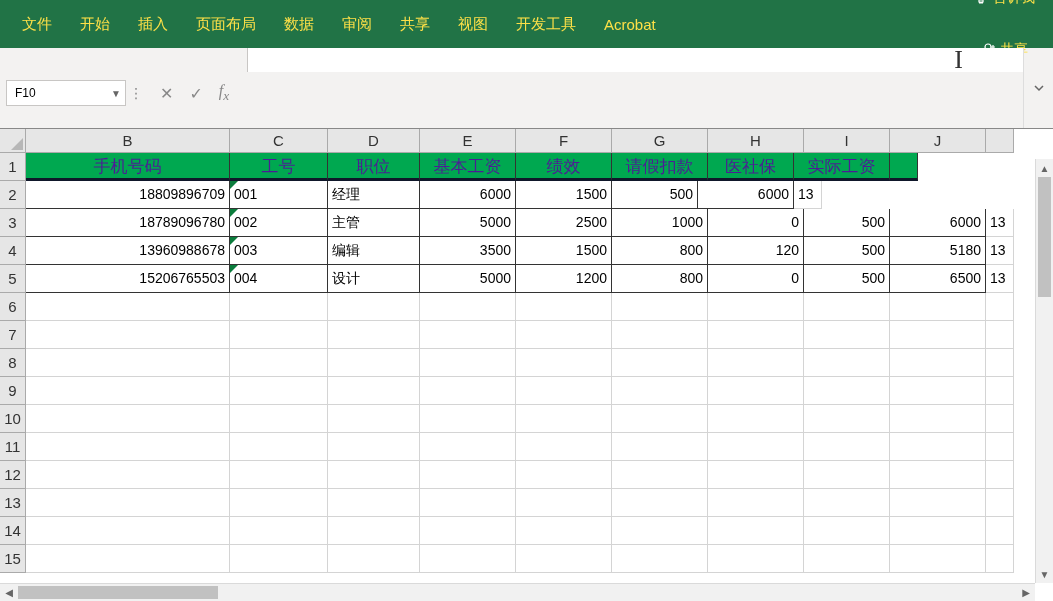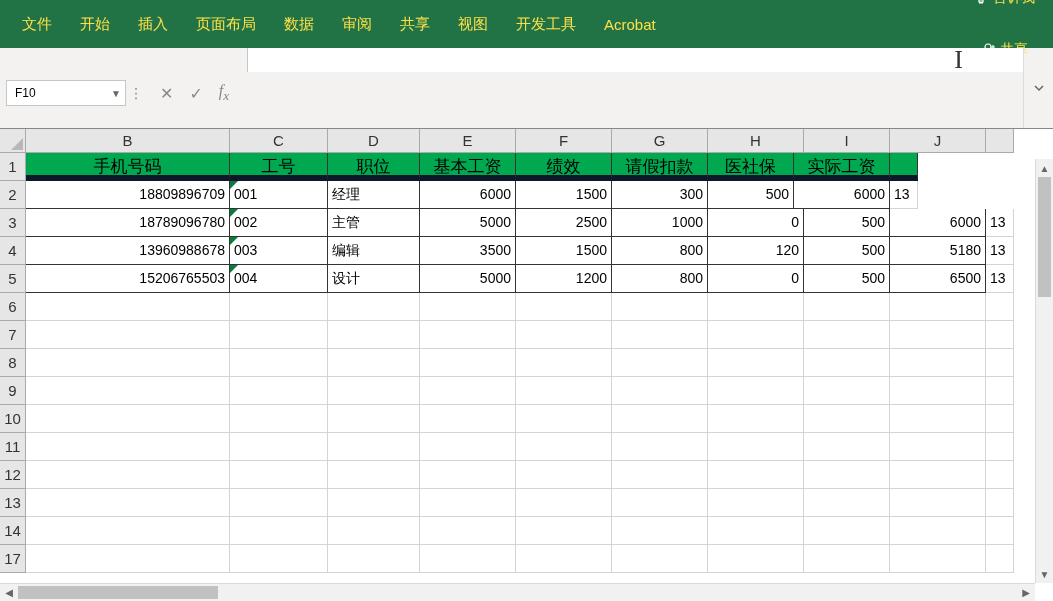--- a/index.html
+++ b/index.html
@@ -28,21 +28,21 @@
 
 .sheet-area { position: relative; }
 .triangle-selectall { position: absolute; left: 0; top: 0; width: 26px; height: 24px; background: #e6e6e6; border-right: 1px solid #aaa; border-bottom: 1px solid #aaa; cursor: pointer; }
 .triangle-selectall::after { content: ""; position: absolute; right: 2px; bottom: 2px; border-style: solid; border-width: 0 0 12px 12px; border-color: transparent transparent #b7b7b7 transparent; }
 .col-headers { display: flex; margin-left: 26px; height: 24px; }
 .col-h { background: #e6e6e6; border-right: 1px solid #aaa; border-bottom: 1px solid #aaa; text-align: center; line-height: 24px; font-size: 15px; color: #333; cursor: pointer; }
 .row-h { width: 26px; background: #e6e6e6; border-right: 1px solid #aaa; border-bottom: 1px solid #aaa; text-align: center; font-size: 15px; color: #333; cursor: pointer; display: flex; align-items: center; justify-content: center; }
 .rows { }
 .row { display: flex; height: 28px; }
 .cell { border-right: 1px solid #d4d4d4; border-bottom: 1px solid #d4d4d4; padding: 0 4px; line-height: 27px; overflow: hidden; white-space: nowrap; cursor: cell; position: relative; }
-.hdr-cell { background: #00a850; color: #000000; font-weight: normal; text-align: center; border-right: 1px solid #333; border-bottom: 6px solid #0f172a; font-size: 17px; }
+.hdr-cell { background: #00a850; color: #4c1d95; font-weight: normal; text-align: center; border-right: 1px solid #333; border-bottom: 3px solid #0f172a; font-size: 17px; }
 .num { text-align: right; }
 .txt { text-align: left; }
 .green-tri::before { content: ""; position: absolute; left: 0; top: 0; border-style: solid; border-width: 8px 8px 0 0; border-color: #0b7c3c transparent transparent transparent; }
 .data-border { border-right: 1px solid #333; border-bottom: 1px solid #333; }
 
 
 .cB { width: 204px; }
 .cC { width: 98px; }
 .cD { width: 92px; }
 .cE { width: 96px; }
@@ -166,21 +166,20 @@
       <div class="cell hdr-cell cK"></div>
     </div>
 
     <div class="row">
       <div class="row-h">2</div>
       <div class="cell num data-border cB">18809896709</div>
       <div class="cell txt data-border green-tri cC">001</div>
       <div class="cell txt data-border cD">经理</div>
       <div class="cell num data-border cE">6000</div>
       <div class="cell num data-border cG">1500</div>
-      <div class="cell num data-border cH">300</div>
       <div class="cell num data-border cI">500</div>
       <div class="cell num data-border cJ">6000</div>
       <div class="cell txt cK">13</div>
     </div>
     <div class="row">
       <div class="row-h">3</div>
       <div class="cell num data-border cB">18789096780</div>
       <div class="cell txt data-border green-tri cC">002</div>
       <div class="cell txt data-border cD">主管</div>
       <div class="cell num data-border cE">5000</div>
@@ -329,21 +328,21 @@
         <div class="cell cD"></div>
         <div class="cell cE"></div>
         <div class="cell cF"></div>
         <div class="cell cG"></div>
         <div class="cell cH"></div>
         <div class="cell cI"></div>
         <div class="cell cJ"></div>
         <div class="cell cK"></div>
       </div>
     <div class="row">
-        <div class="row-h">17</div>
+        <div class="row-h">15</div>
         <div class="cell cB"></div>
         <div class="cell cC"></div>
         <div class="cell cD"></div>
         <div class="cell cE"></div>
         <div class="cell cF"></div>
         <div class="cell cG"></div>
         <div class="cell cH"></div>
         <div class="cell cI"></div>
         <div class="cell cJ"></div>
         <div class="cell cK"></div>

